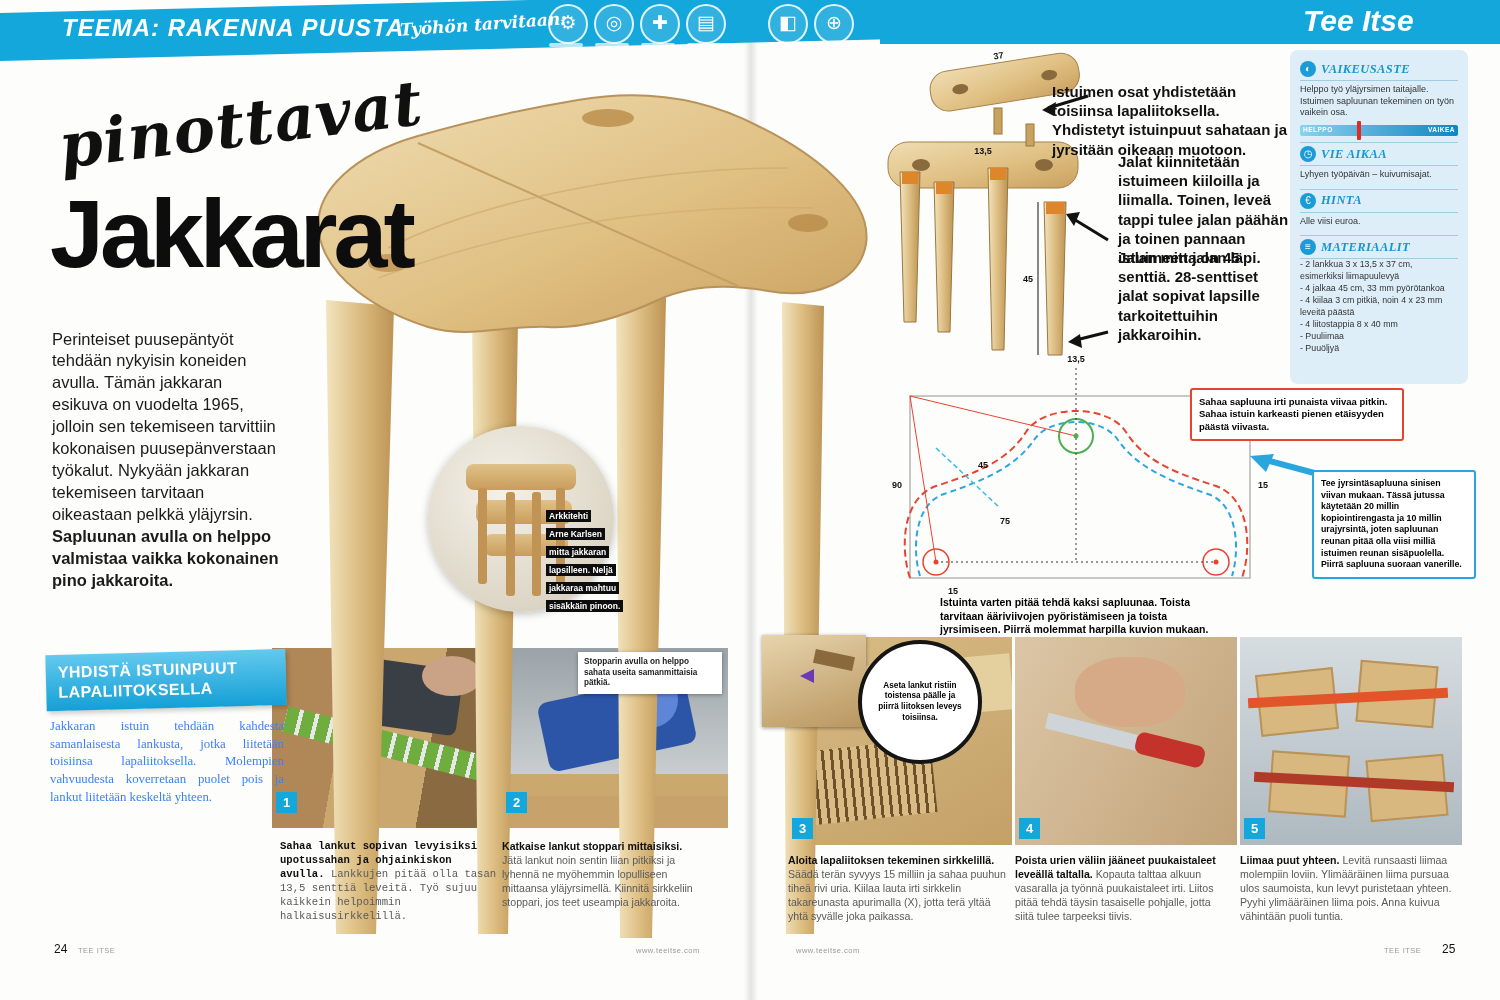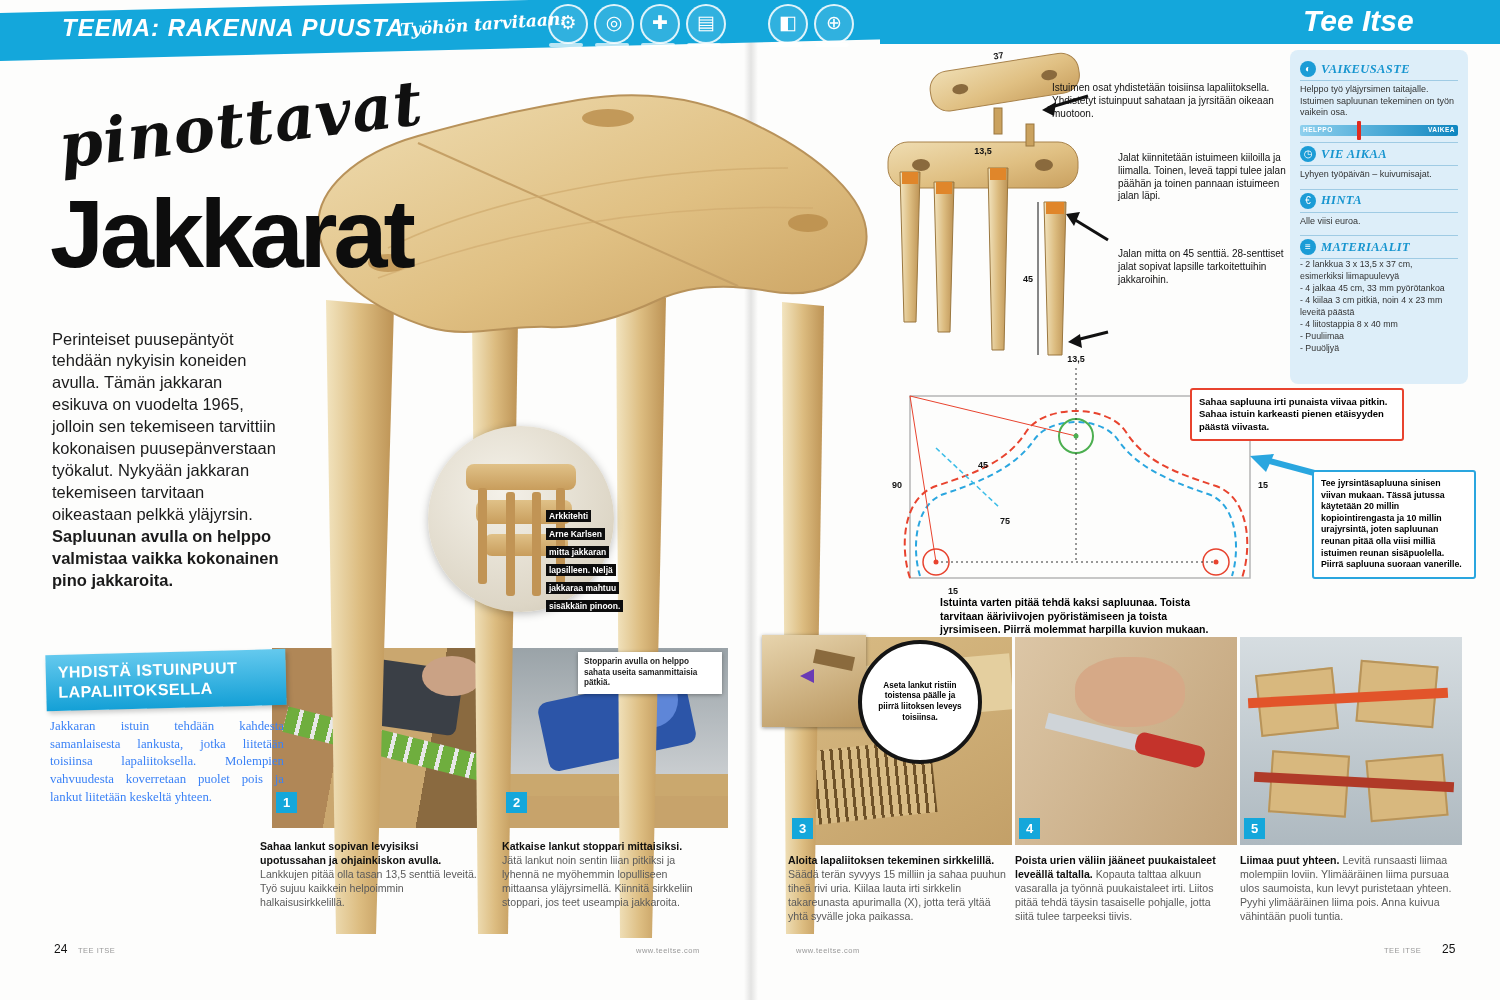--- a/index.html
+++ b/index.html
@@ -38,21 +38,21 @@
          background:radial-gradient(circle at 40% 35%,#f4f1e9 0%,#ddd6c6 70%,#c9c2b0 100%);
          box-shadow:0 2px 8px rgba(0,0,0,.25);}
   .mini{position:absolute;background:linear-gradient(#e0c188,#c89d5c);border-radius:8px;}
   .minileg{position:absolute;background:#c19455;border-radius:3px;}
   .inset-caption{left:546px;top:505px;z-index:5;width:90px;}
   .inset-caption span{display:inline-block;background:#0d0d0d;color:#fff;font-size:8.5px;font-weight:700;
                       padding:1px 3px;margin-bottom:1px;}
 
   
   .exploded{left:876px;top:50px;z-index:3;}
-  .xnote{z-index:4;font-size:10px;font-weight:400;color:#111;line-height:1.28;}
+  .xnote{z-index:4;font-size:15px;font-weight:700;color:#111;line-height:1.28;}
   .xn1{left:1052px;top:82px;width:238px;}
   .xn2{left:1118px;top:152px;width:172px;}
   .xn3{left:1118px;top:248px;width:172px;}
 
   
   .template{left:840px;top:348px;z-index:3;}
   .rednote{left:1190px;top:388px;width:196px;background:#fff;border:2px solid #e8432e;border-radius:3px;
            padding:6px 7px;font-size:9.5px;font-weight:800;line-height:1.3;z-index:4;}
   .bluenote{left:1312px;top:470px;width:146px;background:#fff;border:2px solid #2aa6df;border-radius:3px;
             padding:6px 7px;font-size:8.8px;font-weight:800;line-height:1.32;z-index:4;}
@@ -325,21 +325,21 @@
     <div class="dec" style="left:8px;top:56px;width:200px;height:10px;background:#e2542a;transform:rotate(-3deg);"></div>
     <div class="dec" style="left:14px;top:140px;width:200px;height:10px;background:#b03a28;transform:rotate(3deg);"></div>
   </div>
 
   <div class="badge" style="left:276px;top:792px;">1</div>
   <div class="badge" style="left:506px;top:792px;">2</div>
   <div class="badge" style="left:792px;top:818px;">3</div>
   <div class="badge" style="left:1019px;top:818px;">4</div>
   <div class="badge" style="left:1244px;top:818px;">5</div>
 
-  <div class="cap" style="left:260px;top:840px;width:218px;">
+  <div class="cap" style="left:280px;top:840px;width:218px;font-family:Liberation Mono, monospace;">
     <span class="b">Sahaa lankut sopivan levyisiksi upotussahan ja ohjainkiskon avulla.</span>
     <span>Lankkujen pitää olla tasan 13,5 senttiä leveitä. Työ sujuu kaikkein helpoimmin halkaisusirkkelillä.</span>
   </div>
   <div class="cap" style="left:502px;top:840px;width:200px;">
     <span class="b">Katkaise lankut stoppari mittaisiksi.</span>
     <span>Jätä lankut noin sentin liian pitkiksi ja lyhennä ne myöhemmin lopulliseen mittaansa yläjyrsimellä. Kiinnitä sirkkeliin stoppari, jos teet useampia jakkaroita.</span>
   </div>
   <div class="cap" style="left:788px;top:854px;width:218px;">
     <span class="b">Aloita lapaliitoksen tekeminen sirkkelillä.</span>
     <span>Säädä terän syvyys 15 milliin ja sahaa puuhun tiheä rivi uria. Kiilaa lauta irti sirkkelin takareunasta apurimalla (X), jotta terä yltää yhtä syvälle joka paikassa.</span>

